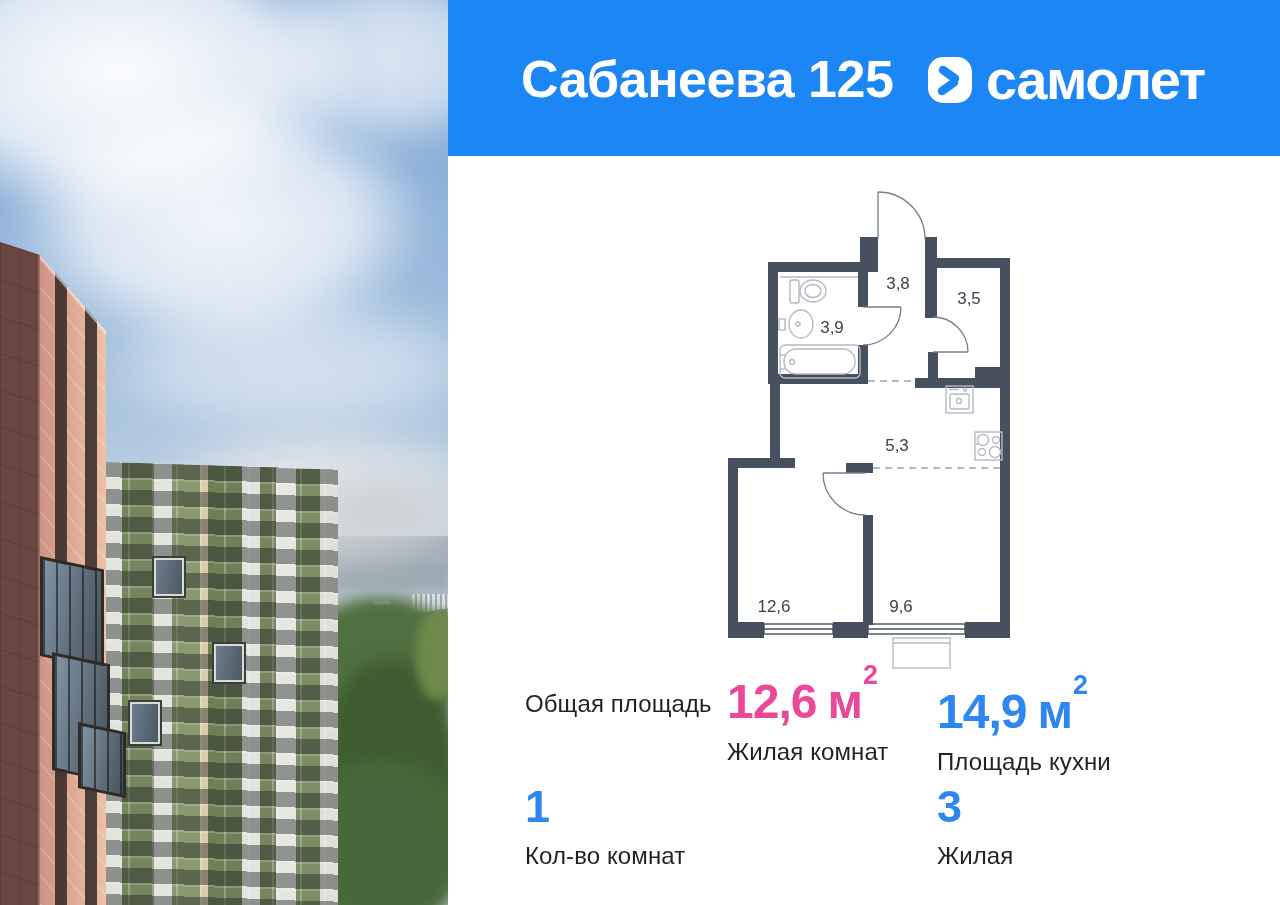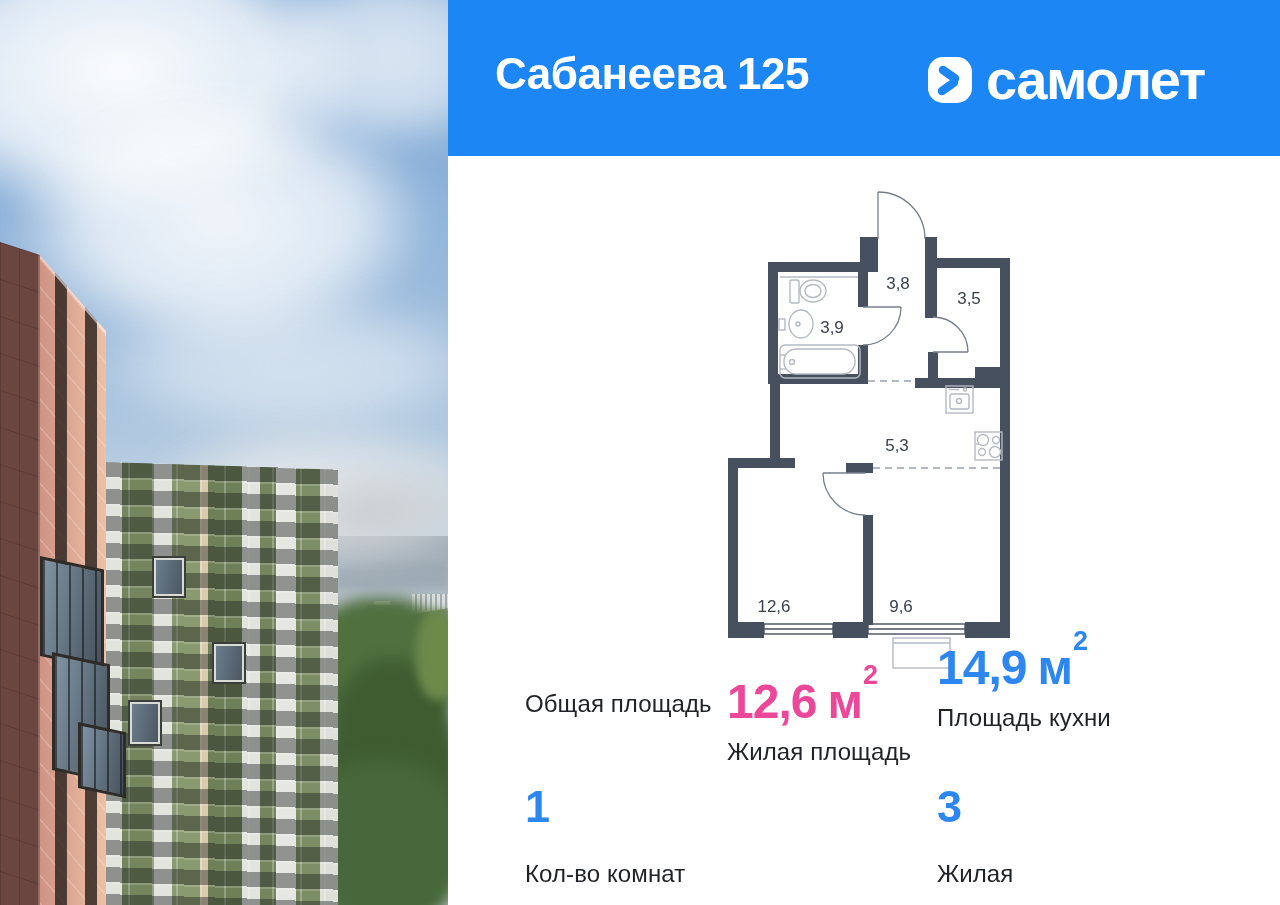--- a/index.html
+++ b/index.html
@@ -64,43 +64,43 @@
   .g3 { left:78px; top:722px; width:48px; height:66px; }
   .balc { position:absolute; background:#d9dcd6; border:2px solid #3a3f3c; }
   .balc:before { content:""; position:absolute; inset:2px; background:linear-gradient(100deg,#6c7d8d,#4c5862); }
   .b1 { left:152px; top:556px; width:34px; height:42px; }
   .b2 { left:212px; top:642px; width:34px; height:42px; }
   .b3 { left:128px; top:700px; width:34px; height:46px; }
 
   
   .panel { position:absolute; left:448px; top:0; width:832px; height:905px; background:#ffffff; }
   .header { position:absolute; left:448px; top:0; width:832px; height:156px; }
-  .header-title { position:absolute; left:495px; top:49px; font-size:44px; font-weight:700; color:#ffffff; letter-spacing:-.5px; }
+  .header-title { position:absolute; left:521px; top:49px; font-size:52px; font-weight:700; color:#ffffff; letter-spacing:-.5px; }
   .logo { position:absolute; left:928px; top:0; height:160px; display:flex; align-items:center; gap:14px; }
   .logo-mark { width:44px; height:46px; background:#ffffff; border-radius:15px; position:relative; flex:none; }
   .logo-text { font-size:56px; font-weight:700; color:#ffffff; letter-spacing:-1.5px; line-height:1; }
 
   
   .plan { position:absolute; left:700px; top:180px; width:320px; height:500px; }
   .plan text { font-size:17px; font-weight:500; fill:#3b424e; }
 
   
   .stat { position:absolute; }
   .stat .num { font-size:48px; font-weight:700; line-height:1; letter-spacing:-1px; }
   .stat .num .unit { margin-left:11px; }
   .stat .num sup { font-size:27px; position:relative; top:-17px; margin-left:1px; }
   .stat .lbl { font-size:24px; color:#1f2226; margin-top:12px; letter-spacing:.1px; }
   .r1c1 { left:525px; top:678px; }
   .r1c2 { left:727px; top:678px; }
-  .r1c3 { left:937px; top:644px; }
+  .r1c3 { left:937px; top:688px; }
   .r2c1 { left:525px; top:784px; }
   .r2c2 { left:727px; top:784px; }
   .r2c3 { left:937px; top:784px; }
   .r2c1 .num, .r2c2 .num, .r2c3 .num { font-size:45px; }
-  .r2c1 .lbl, .r2c2 .lbl, .r2c3 .lbl { margin-top:31px;text-align:right; }
+  .r2c1 .lbl, .r2c2 .lbl, .r2c3 .lbl { margin-top:13px;text-align:right; }
 </style>
 </head>
 <body>
 
 <div id="stage">
 
   <div class="photo">
     <div class="cloud c1"></div>
     <div class="cloud c2"></div>
     <div class="cloud c3"></div>
@@ -239,21 +239,21 @@
     <text x="197" y="271" text-anchor="middle">5,3</text>
     <text x="74" y="432" text-anchor="middle">12,6</text>
     <text x="201" y="432" text-anchor="middle">9,6</text>
   </svg>
 
   <div class="stat r1c1">
     <div class="lbl">Общая площадь</div>
   </div>
   <div class="stat r1c2">
     <div class="num accent" style="color: #ec4899;"><span>12,6</span><span class="unit">м</span><sup>2</sup></div>
-    <div class="lbl">Жилая площадь</div>
+    <div class="lbl">Жилая комнат</div>
   </div>
   <div class="stat r1c3">
     <div class="num accent" style="color: rgb(46, 135, 240);"><span>14,9</span><span class="unit">м</span><sup>2</sup></div>
     <div class="lbl">Площадь кухни</div>
   </div>
 
   <div class="stat r2c1">
     <div class="num accent" style="color: rgb(46, 135, 240);">1</div>
     <div class="lbl">Кол-во комнат</div>
   </div>

